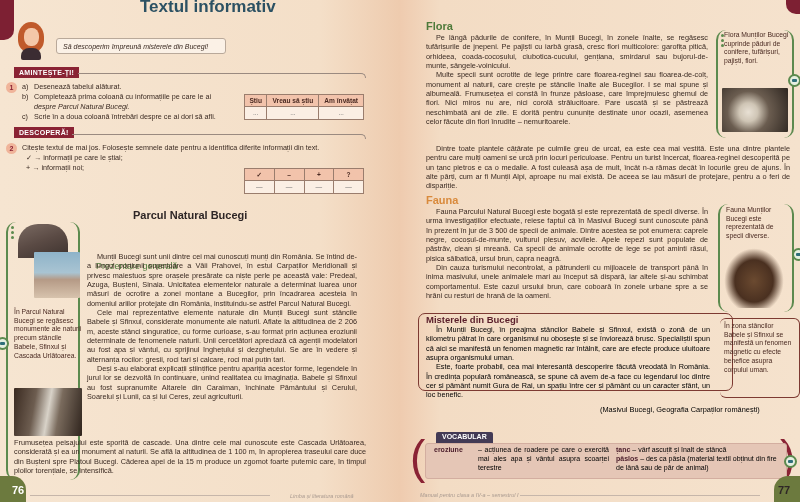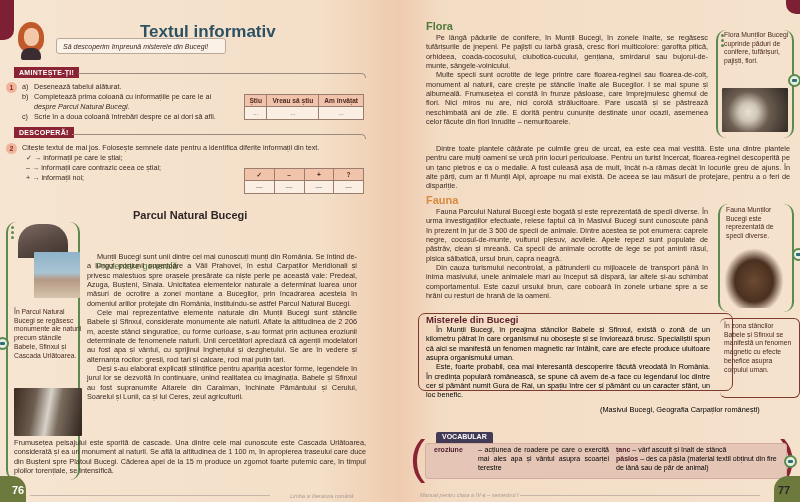--- a/index.html
+++ b/index.html
@@ -4,21 +4,21 @@
 <style>
   * { box-sizing: border-box; margin: 0; padding: 0; }
   body { width: 800px; height: 502px; overflow: hidden; font-family: "Liberation Sans", sans-serif; background: #f3dcc4; }
   .spread { position: relative; width: 800px; height: 502px; display: flex; }
   .page { position: relative; width: 400px; height: 502px; color: #3a2a22; font-size: 7.4px; line-height: 9.3px; }
   .page.left { background: linear-gradient(90deg, #f6e5d1 0%, #f4dfc8 80%, #eecbae 100%); }
   .page.right { background: linear-gradient(90deg, #efcbaf 0%, #f3dcc4 10%, #f5e2cd 100%); }
 
   
   .corner-tab { position: absolute; left: 0; top: 0; width: 14px; height: 40px; background: #7d2033; border-radius: 0 0 10px 0; }
-  .title { position: absolute; left: 140px; top: 27px; font-size: 17px; font-weight: bold; color: #2c5163; }
+  .title { position: absolute; left: 140px; top: 2px; font-size: 17px; font-weight: bold; color: #2c5163; }
   .avatar { position: absolute; left: 16px; top: 20px; width: 30px; height: 40px; }
   .avatar .hair { position: absolute; left: 2px; top: 2px; width: 26px; height: 30px; background: #c05a2b; border-radius: 50% 50% 40% 40%; }
   .avatar .face { position: absolute; left: 8px; top: 8px; width: 15px; height: 18px; background: #f4c7a8; border-radius: 45%; }
   .avatar .body { position: absolute; left: 5px; top: 28px; width: 20px; height: 12px; background: #3b2c32; border-radius: 8px 8px 2px 2px; }
   .bubble { position: absolute; left: 56px; top: 38px; width: 170px; height: 16px; border: 1px solid #b9a99a; border-radius: 3px; background: #fbf1e6; font-style: italic; font-size: 7px; padding: 3px 6px; color: #3a2a22; }
 
   .label-tag { position: absolute; height: 11px; background: #8a2334; color: #fff; font-size: 7px; font-weight: bold; padding: 1px 5px; letter-spacing: 0.3px; }
   .section-line { position: absolute; border-top: 1px solid #9a8a80; border-right: 1px solid #9a8a80; border-radius: 0 5px 0 0; height: 5px; }
   .num-circle { position: absolute; width: 11px; height: 11px; border-radius: 50%; background: #f0b49a; color: #8a2334; font-weight: bold; font-size: 7px; text-align: center; line-height: 11px; }
   .task-list { position: absolute; font-size: 7.2px; line-height: 10px; }
@@ -121,21 +121,20 @@
       </tr>
     </tbody>
       </table>
 
     <div class="label-tag" style="left:14px;top:127px;">DESCOPERĂ!</div>
     <div class="section-line" style="left:72px;top:134px;width:294px;"></div>
     <div class="num-circle" style="left:6px;top:143px;">2</div>
     <div class="task-list" style="left:22px;top:143px;width:350px;">
       <div>Citește textul de mai jos. Folosește semnele date pentru a identifica diferite informații din text.</div>
       <div style="padding-left:4px">✓ → informații pe care le știai;</div>
-      <div style="padding-left:4px">– → informații care contrazic ceea ce știai;</div>
       <div style="padding-left:4px">+ → informații noi;</div>
     </div>
     <table class="kwl" style="left:244px;top:168px;width:120px;">
       <tbody>
           <tr>
         <th>✓</th>
         <th>–</th>
         <th>+</th>
         <th>?</th>
       </tr>

